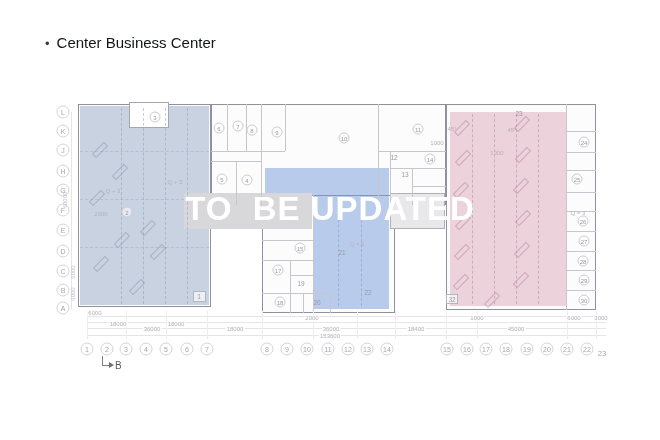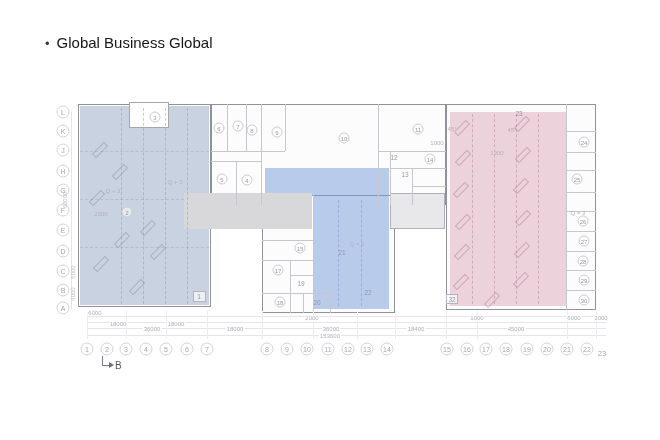--- a/index.html
+++ b/index.html
@@ -46,21 +46,21 @@
   .barr{width:0;height:0;border-left:5px solid #6d6d75;border-top:3px solid transparent;
         border-bottom:3px solid transparent;}
   .blbl{font-size:10px;color:#585a60;}
 </style>
 </head>
 <body>
 
 <div class="stage">
   <div class="hdr">
     <span class="bullet">•</span>
-    <span>Global Business Global</span>
+    <span>Center Business Center</span>
   </div>
 
   <div id="plan">
 
     <div class="blk" style="left:78px;top:104px;width:133px;height:203px"></div>
     <div class="blk" style="left:211px;top:104px;width:235px;height:101px"></div>
     <div class="blk" style="left:446px;top:104px;width:150px;height:206px"></div>
     <div class="blk" style="left:262px;top:195px;width:133px;height:118px"></div>
 
     <div class="ov" style="left: 80px; top: 106px; width: 129px; height: 199px; background: rgb(147, 167, 196);"></div>
@@ -136,20 +136,21 @@
     <div class="elv" style="left:477px;top:311px;height:28px"></div>
     <div class="elv" style="left:567px;top:311px;height:28px"></div>
     <div class="elv" style="left:596px;top:311px;height:28px"></div>
     <div class="dlh" style="left:71px;top:112px;width:1px;height:197px"></div>
 
     <div class="bm" style="left:102px;top:356px;width:1px;height:10px"></div>
     <div class="bm" style="left:102px;top:365px;width:8px;height:1px"></div>
     <div class="barr" style="left:109px;top:362px"></div>
     <div class="blbl" style="left:115px;top:360px">B</div>
 
+    <div class="wm" style="color: rgb(255, 255, 255);">TO  BE UPDATED</div>
   <div class="ac" style="left: 63px; top: 112px;">L</div>
       <div class="ac" style="left: 63px; top: 131px;">K</div>
       <div class="ac" style="left: 63px; top: 150px;">J</div>
       <div class="ac" style="left: 63px; top: 171px;">H</div>
       <div class="ac" style="left: 63px; top: 190px;">G</div>
       <div class="ac" style="left: 63px; top: 210px;">F</div>
       <div class="ac" style="left: 63px; top: 230px;">E</div>
       <div class="ac" style="left: 63px; top: 251px;">D</div>
       <div class="ac" style="left: 63px; top: 271px;">C</div>
       <div class="ac" style="left: 63px; top: 290px;">B</div>

